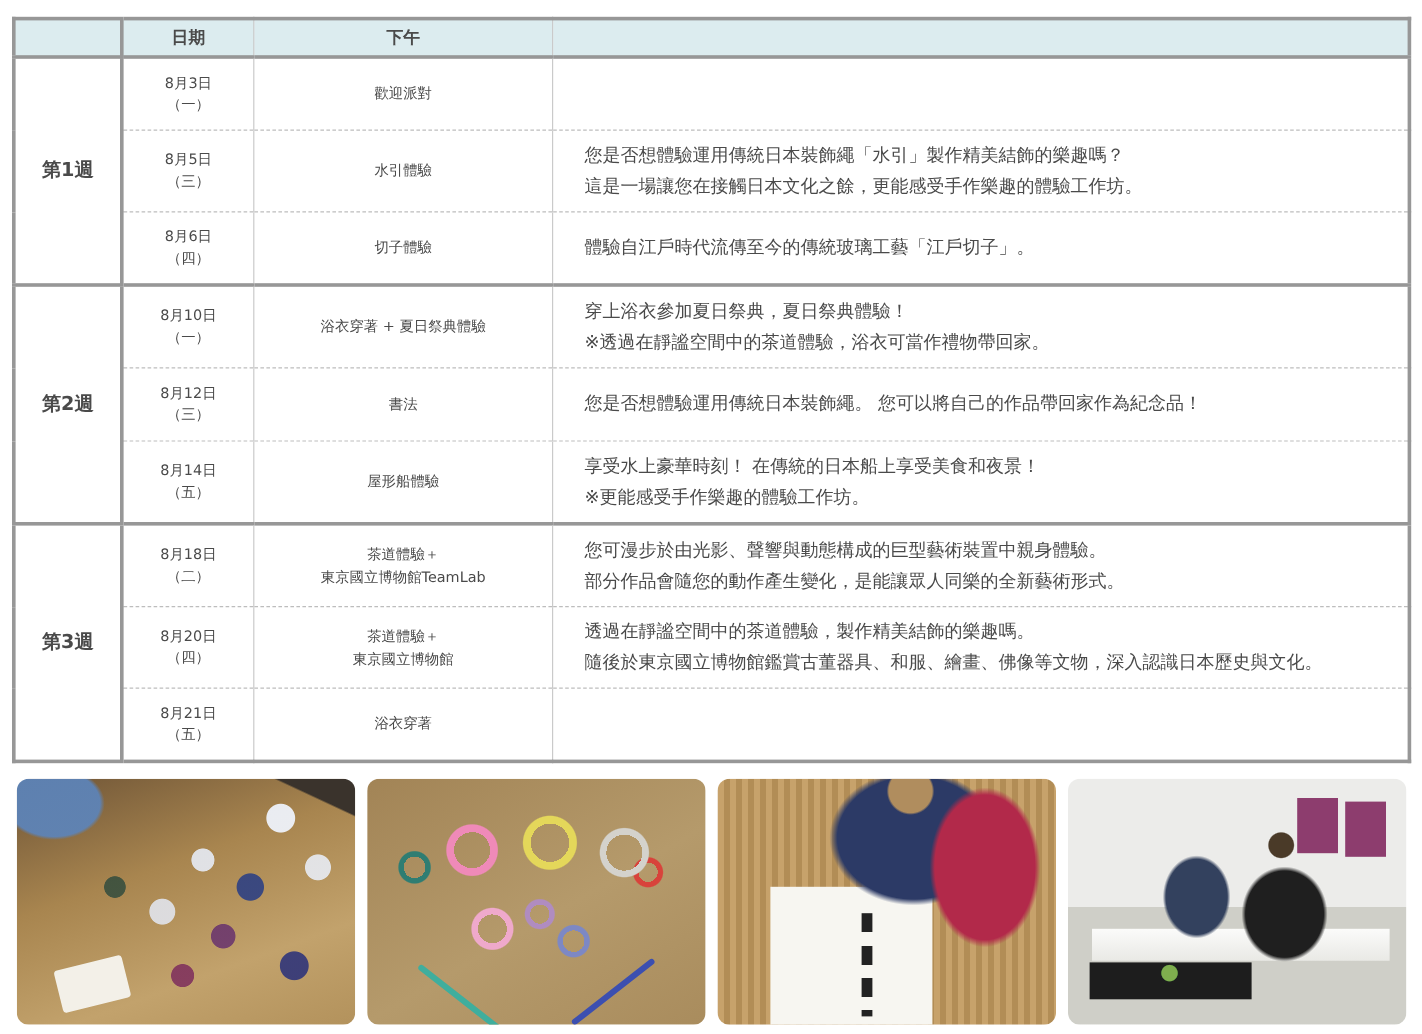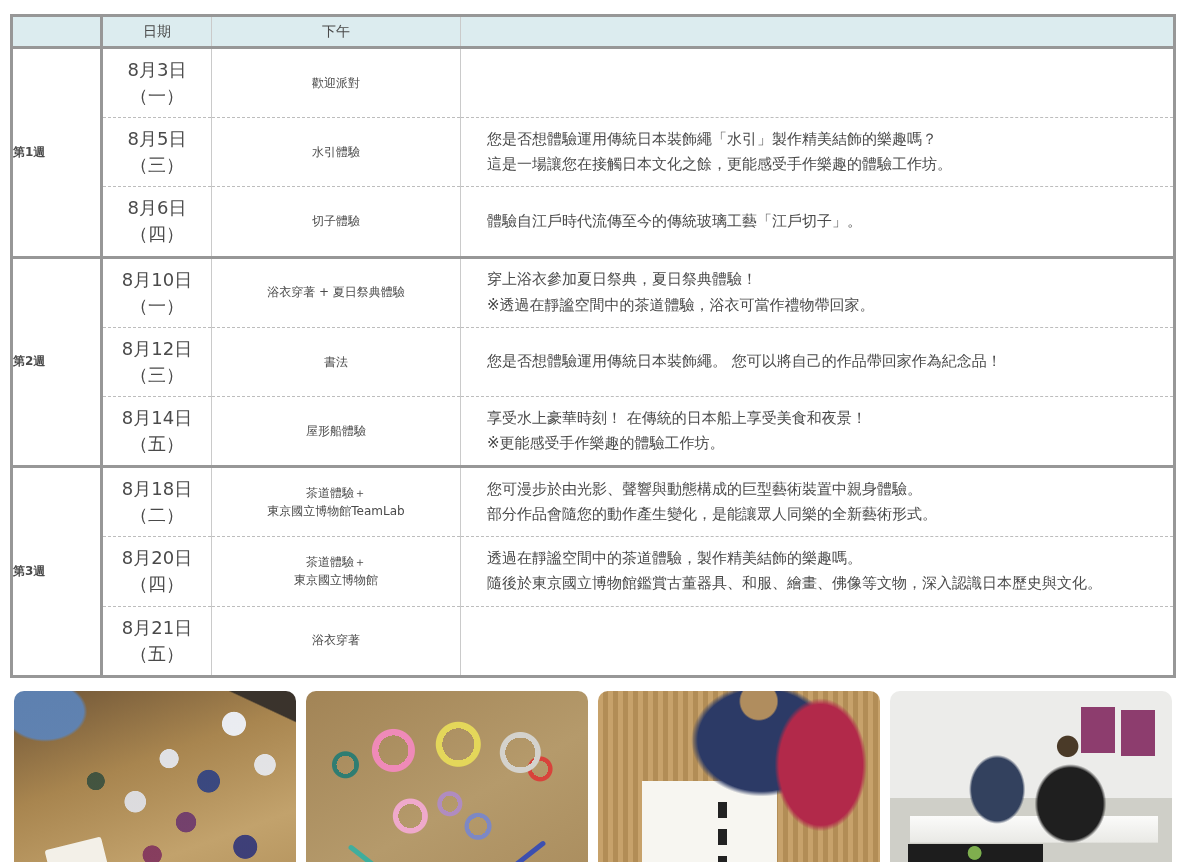--- a/index.html
+++ b/index.html
@@ -27,46 +27,46 @@
     margin-left:10px;
     border:3px solid var(--border-strong);
   }
   col.c-week{width:90px;}
   col.c-date{width:110px;}
   col.c-act{width:249px;}
 
   thead th{
     background:var(--header-bg);
     height:32px;
-    font-weight:normal;
+    font-weight:bold;
     font-size:14px;
     text-align:center;
     vertical-align:middle;
     border-bottom:3px solid var(--border-strong);
     padding:0;
   }
   th.week-h{border-right:3px solid var(--border-strong);}
   th.pm-h,th.desc-h{border-left:1px solid var(--border-light);}
 
   tbody tr{height:61px;}
   tbody td{vertical-align:middle;padding:8px 6px;}
   tr.sect-first td{border-top:3px solid var(--border-strong);}
   tr.sect-sub td{border-top:1px dashed var(--border-dashed);}
 
   td.week-cell{
-    text-align:left;
+    text-align:center;
     font-weight:bold;
-    font-size:12px;
+    font-size:16px;
     border-right:3px solid var(--border-strong);
     border-top:3px solid var(--border-strong);
     padding:0;
   }
   td.date-cell{
     text-align:center;
-    font-size:18px;
+    font-size:12px;
     line-height:1.45;
   }
   td.act-cell{
     text-align:center;
     font-weight:normal;
     font-size:12px;
     line-height:1.55;
     border-left:1px solid var(--border-light);
   }
   td.desc-cell{

